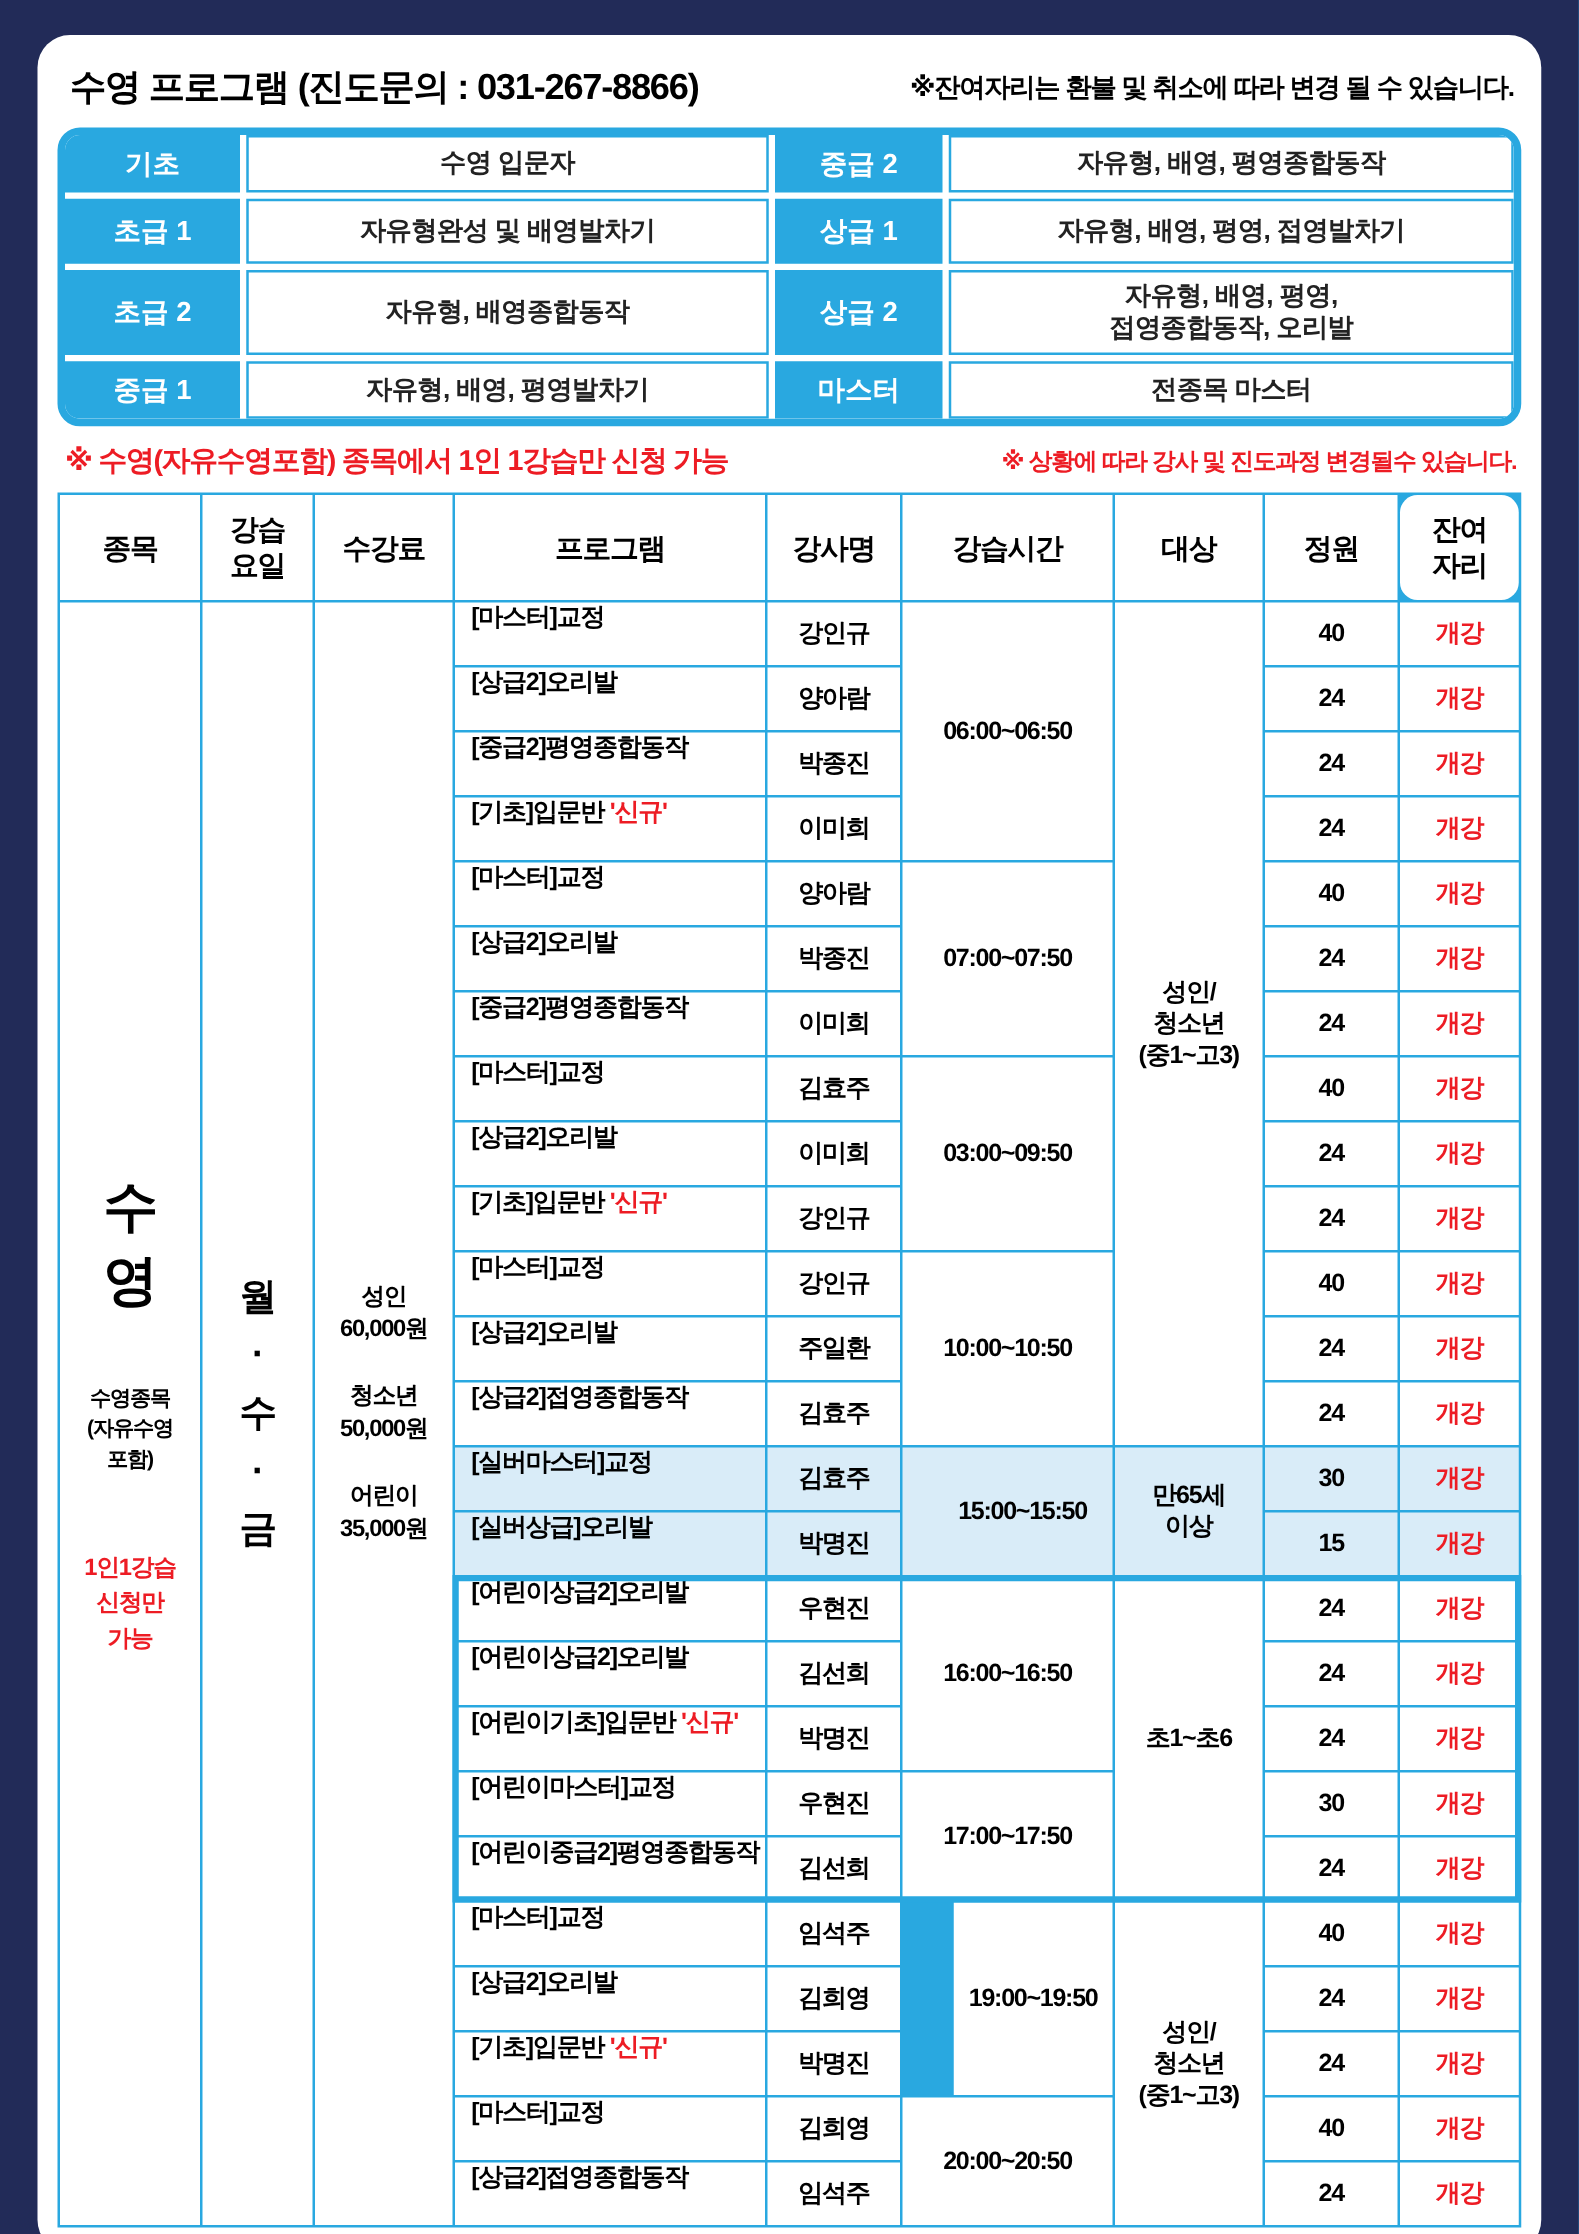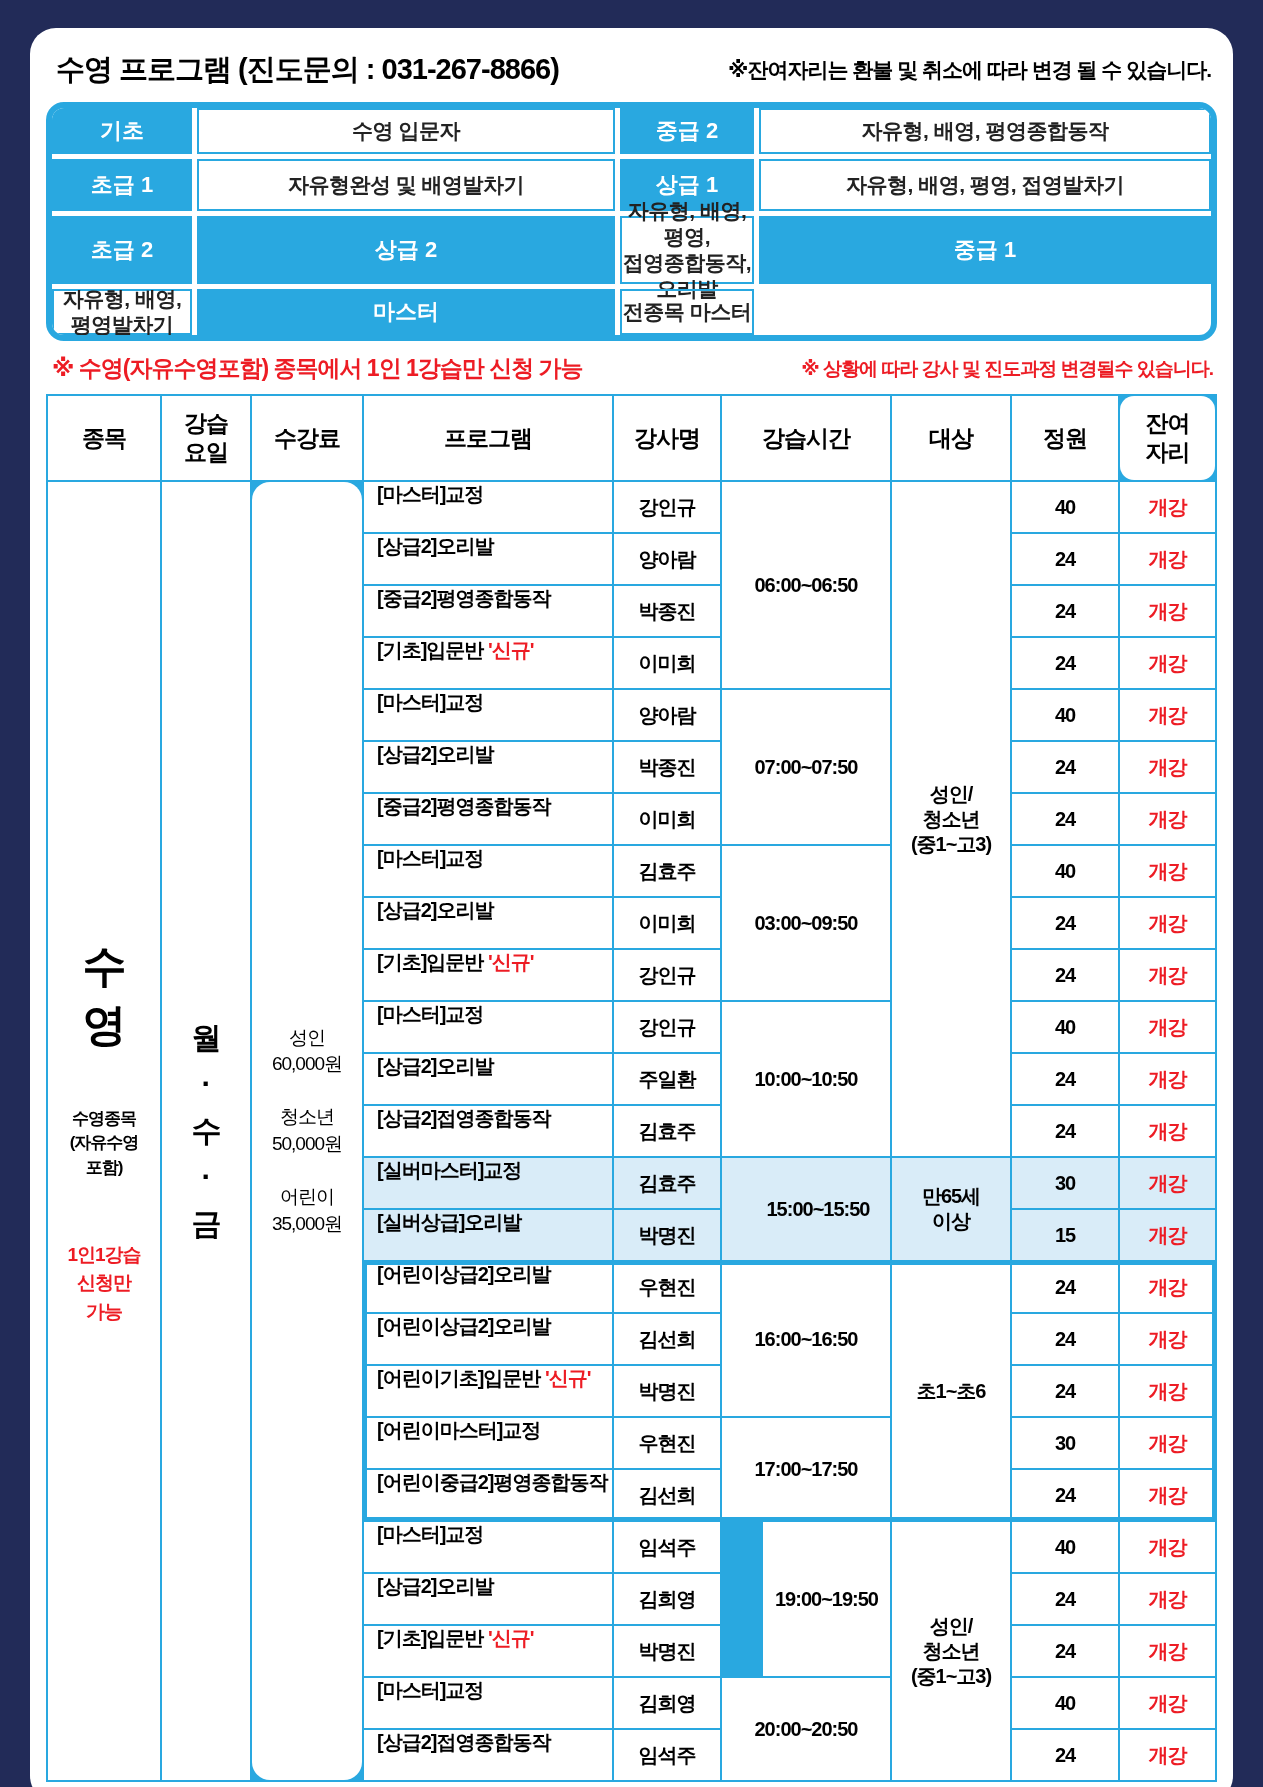--- a/index.html
+++ b/index.html
@@ -53,21 +53,21 @@
   .time{font-size:20px;}
   .hl{background:#d9ecf8;}
   .status{color:#ed1c24;font-weight:800;}
   .new{color:#ed1c24;}
   .childbox{border:5px solid #29a8e0;margin:-2px;z-index:3;pointer-events:none;background:transparent;}
   
   .subject-main{font-size:44px;font-weight:800;line-height:1.35;letter-spacing:-1px;}
   .subject-sub{font-size:17px;font-weight:800;margin-top:52px;line-height:1.45;letter-spacing:-1px;}
   .subject-note{font-size:19px;font-weight:800;color:#ed1c24;margin-top:60px;line-height:1.5;letter-spacing:-1px;}
   .days{font-size:30px;font-weight:800;line-height:1.55;}
-  .fee{font-size:19px;font-weight:400;line-height:1.4;border-radius:18px;}
+  .fee{font-size:19px;font-weight:700;line-height:1.4;}
 </style>
 </head>
 <body>
 
 <div class="card">
 
   <div class="titlebar">
     <div class="title">수영 프로그램 (진도문의 : 031-267-8866)</div>
     <div class="title-note">※잔여자리는 환불 및 취소에 따라 변경 될 수 있습니다.</div>
   </div>
@@ -75,20 +75,21 @@
   <div class="levels">
     <div class="lv">기초</div>
     <div class="lv-desc">수영 입문자</div>
     <div class="lv">중급 2</div>
     <div class="lv-desc">자유형, 배영, 평영종합동작</div>
     <div class="lv">초급 1</div>
     <div class="lv-desc">자유형완성 및 배영발차기</div>
     <div class="lv">상급 1</div>
     <div class="lv-desc">자유형, 배영, 평영, 접영발차기</div>
     <div class="lv">초급 2</div>
+    <div class="lv-desc">자유형, 배영종합동작</div>
     <div class="lv">상급 2</div>
     <div class="lv-desc">자유형, 배영, 평영,
 접영종합동작, 오리발</div>
     <div class="lv">중급 1</div>
     <div class="lv-desc">자유형, 배영, 평영발차기</div>
     <div class="lv">마스터</div>
     <div class="lv-desc">전종목 마스터</div>
   </div>
 
   <div class="notes">

